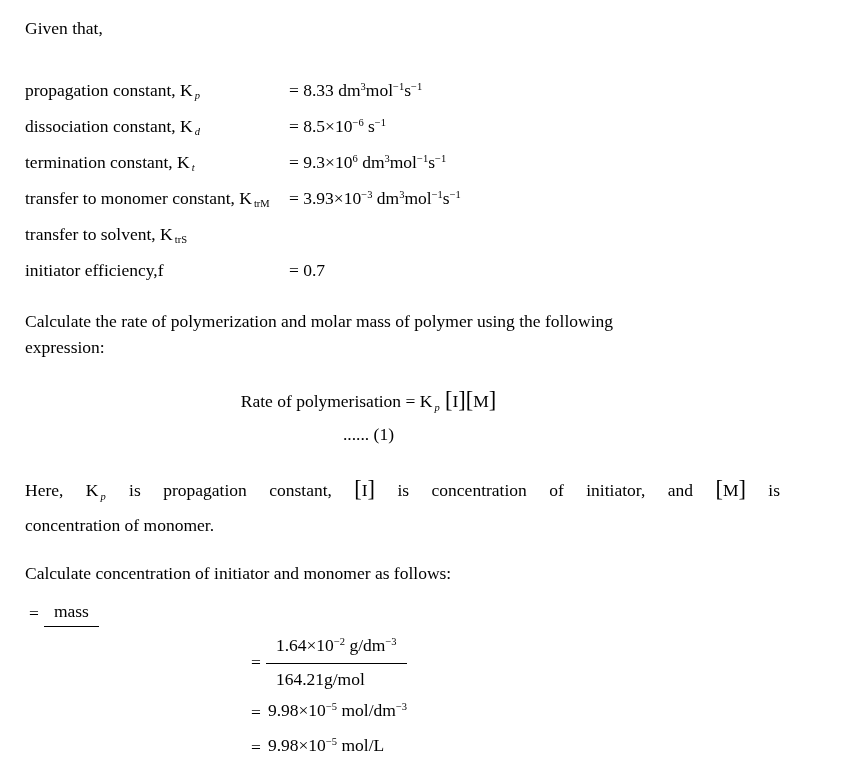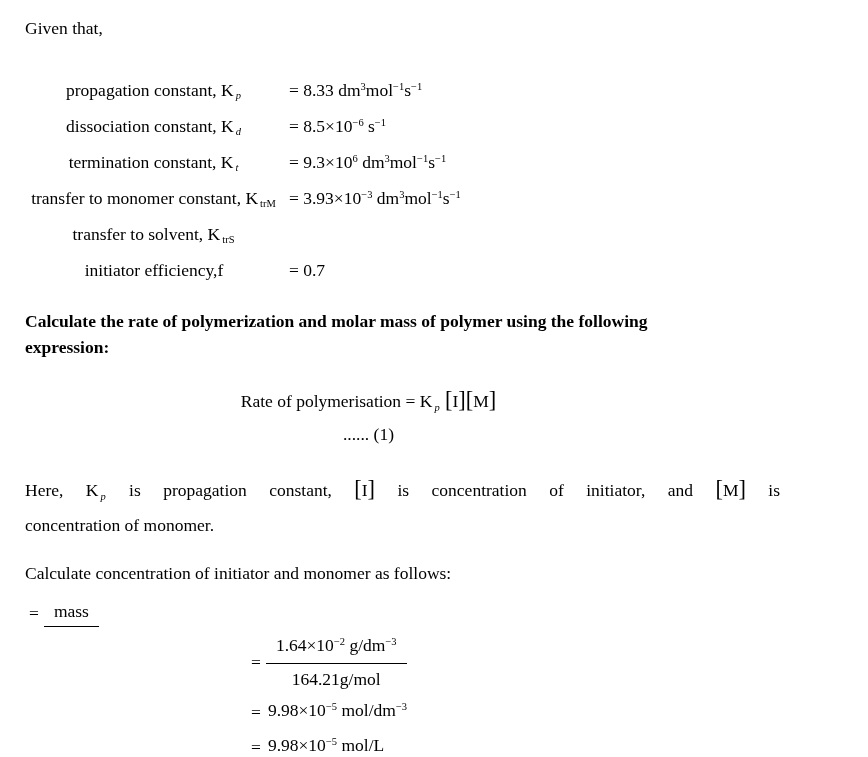--- a/index.html
+++ b/index.html
@@ -9,41 +9,41 @@
     font-family: "Liberation Serif", "DejaVu Serif", serif;
     font-size: 17.5px;
     overflow: hidden;
   }
   .page { box-sizing: border-box; width: 820px; height: 757px; padding: 16px 40px 0 25px; }
 
   .intro { line-height: 24px; }
 
   .given { margin-top: 32px; }
   .given-row { display: flex; align-items: center; height: 36px; }
-  .given-label { width: 258px; text-align: center; white-space: nowrap; }
+  .given-label { width: 258px; text-align: left; white-space: nowrap; }
   .given-value { margin-left: 6px; white-space: nowrap; }
 
-  .heading { margin-top: 20px; font-weight: bold; line-height: 26px; }
+  .heading { margin-top: 20px; font-weight: normal; line-height: 26px; }
 
   .rate-row {
     margin-top: 26px; display: flex; justify-content: space-between;
     align-items: center; padding-right: 68px; line-height: 30px; flex-direction: column;
   }
 
   .here-para { margin-top: 26px; }
   .here-line1 { text-align: justify; text-align-last: justify; line-height: 31px; }
   .here-line2 { line-height: 31px; margin-top: 2px; }
 
   .calc-line { margin-top: 20px; line-height: 24px; }
 
   .conc { margin-top: 14px; }
   .conc-row { display: flex; align-items: center; margin-bottom: 6px; line-height: 26px; }
   .conc-label { width: 222px; text-align: right; white-space: nowrap; }
   .conc-eq { margin-left: 4px; }
-  .fraction { display: inline-block; text-align: center; margin-left: 5px; }
+  .fraction { display: inline-block; margin-left: 5px; }
   .frac-num { padding: 0 10px 3px 10px; border-bottom: 1.4px solid #000; line-height: 24px; }
   .frac-den { padding: 3px 10px 0 10px; line-height: 24px; }
   .conc-value { margin-left: 7px; white-space: nowrap; }
 
   
   .seg-sup  { font-size: 0.6em; position: relative; top: -0.55em; }
   .seg-sub  { font-size: 0.6em; position: relative; top: 0.35em; margin-left: 2px; margin-right: 1px; }
   .seg-subi { font-size: 0.6em; position: relative; top: 0.35em; margin-left: 2px; margin-right: 1px; font-style: italic; }
   .seg-big  { font-size: 1.28em; line-height: 1; }
 </style>

